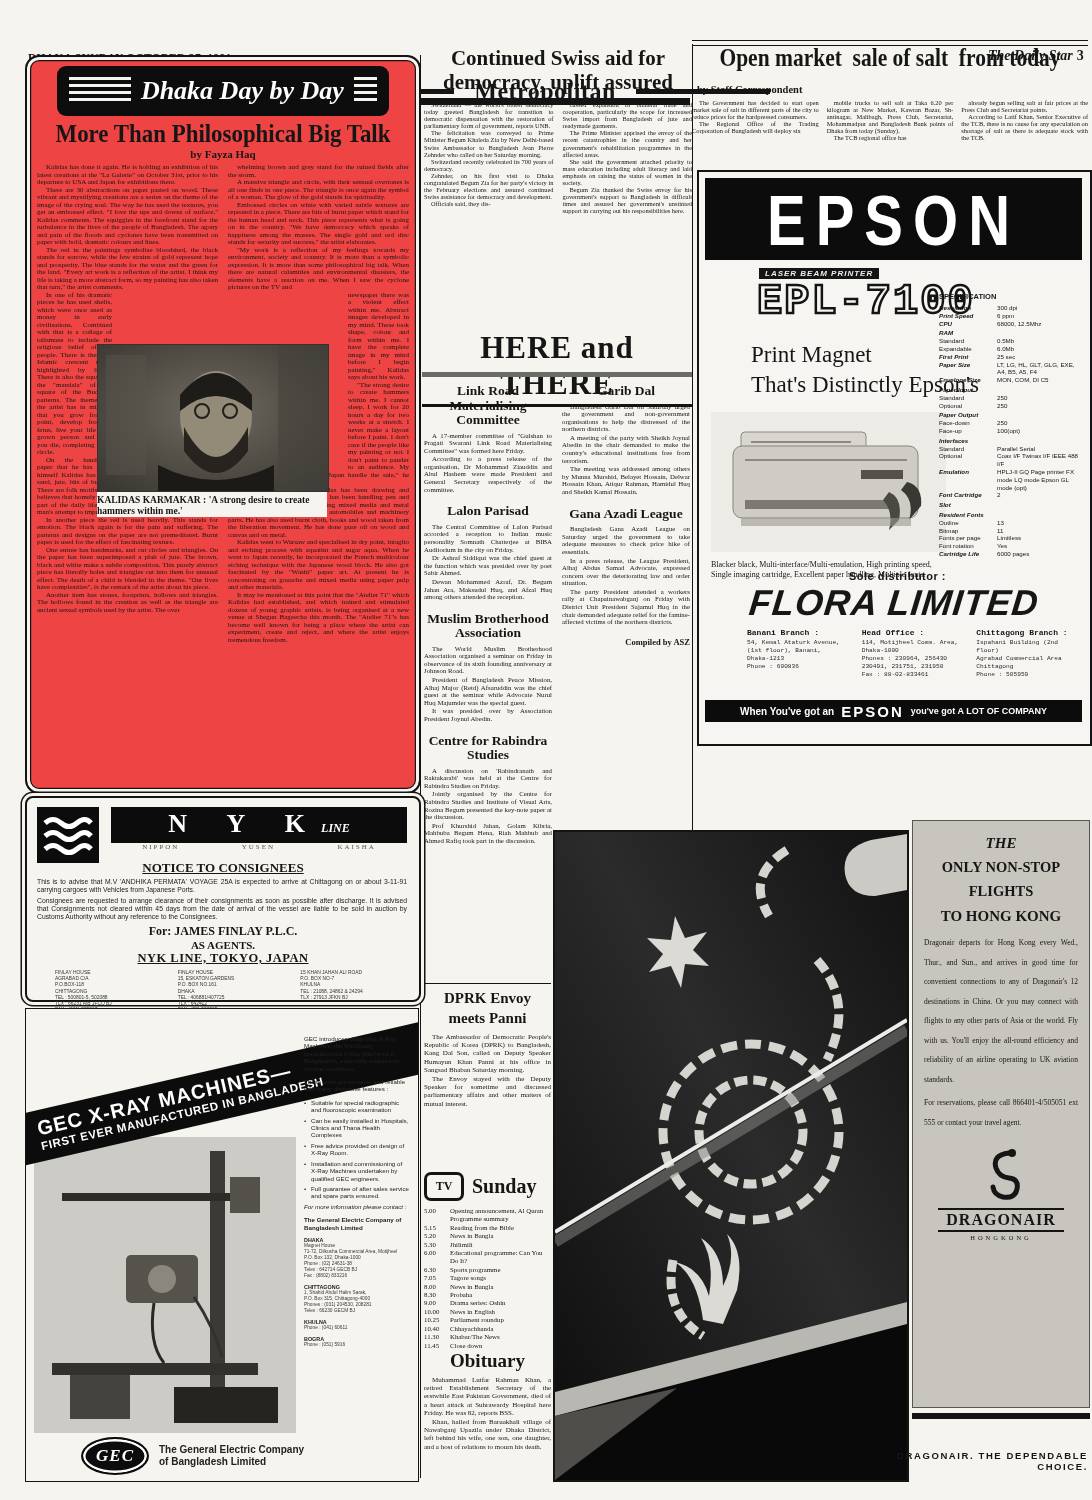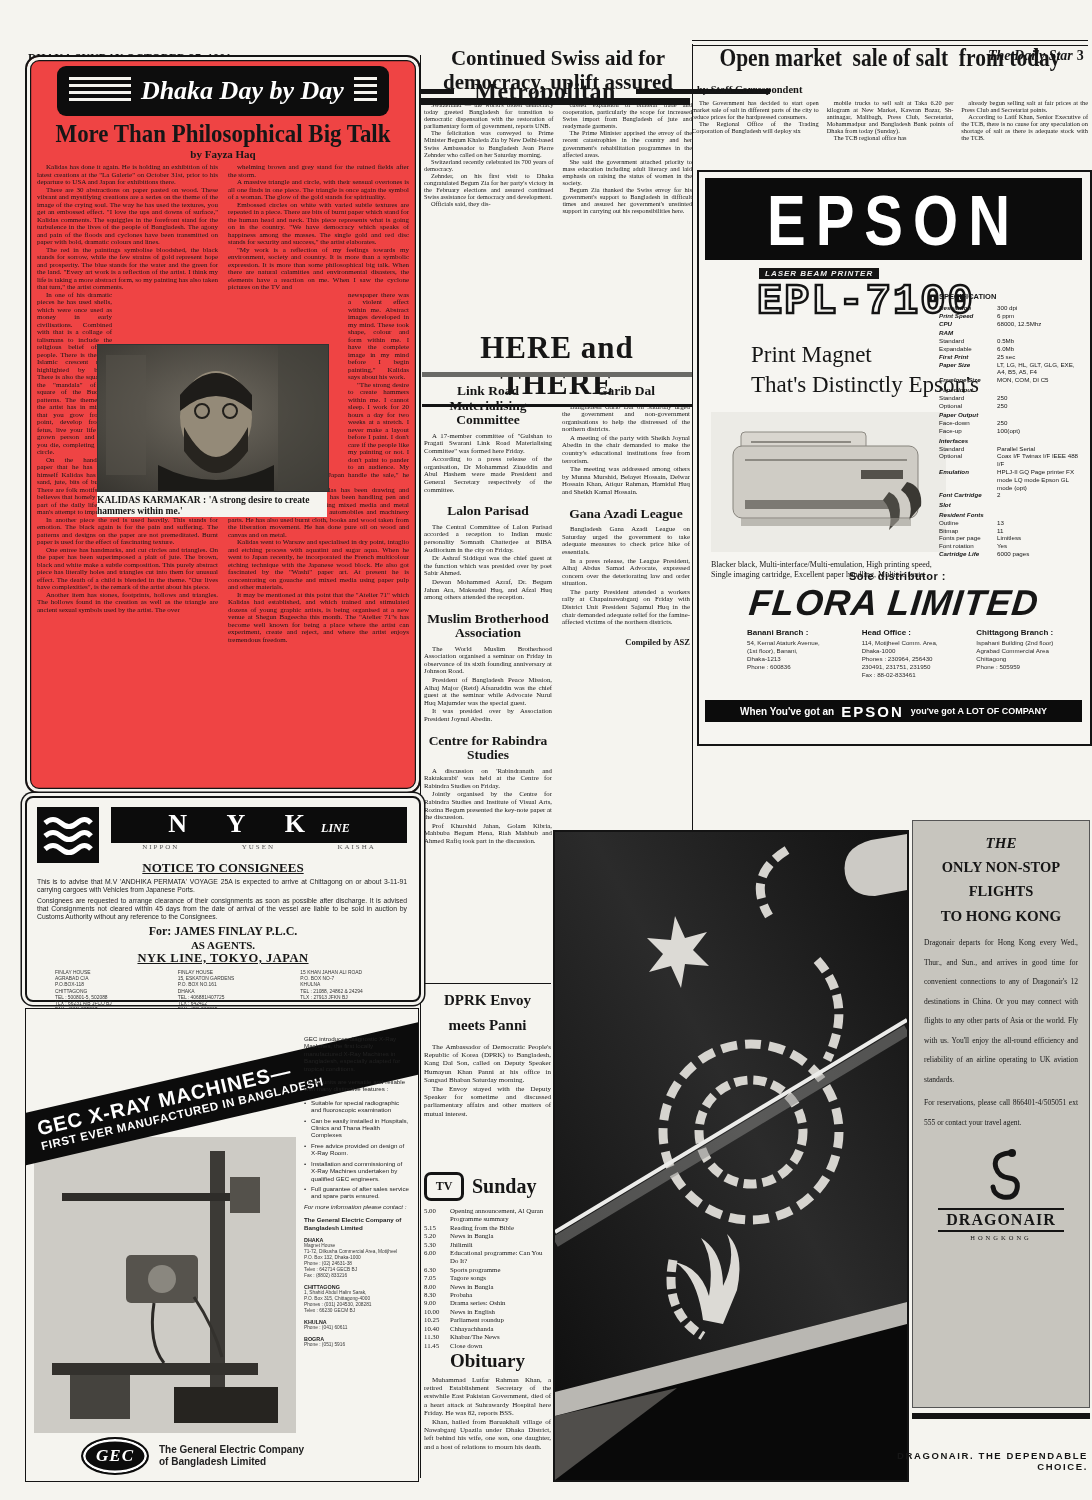--- a/index.html
+++ b/index.html
@@ -68,21 +68,21 @@
   .ep-feat{position:absolute;left:12px;top:388px;width:238px;font-size:8px;line-height:10px;}
   .ep-spec{position:absolute;left:240px;top:112px;width:146px;font-family:"Liberation Sans",sans-serif;}
   .ep-spec h5{margin:8px 0 3px;font-size:7.5px;font-weight:bold;}
   .spec-row{display:flex;font-size:6.2px;line-height:7.8px;}
   .spec-row .f-k{width:58px;flex-shrink:0;}
   .spec-row .f-v{flex:1;}
   .spec-row.bk .f-k,.spec-row.grp .f-k{font-weight:bold;font-style:italic;}
   .spec-row.grp{margin-top:2px;}
   .ep-sole{position:absolute;left:150px;top:398px;font-family:"Liberation Sans",sans-serif;font-weight:bold;font-size:11px;letter-spacing:.5px;}
   .ep-flora{position:absolute;left:30px;top:410px;width:330px;text-align:center;font-family:"Liberation Sans",sans-serif;font-weight:bold;font-style:italic;font-size:36px;letter-spacing:1px;transform:skewX(-6deg);}
-  .ep-addr{position:absolute;left:48px;top:456px;width:330px;display:flex;gap:14px;font-family:Liberation Sans, sans-serif;}
+  .ep-addr{position:absolute;left:48px;top:456px;width:330px;display:flex;gap:14px;font-family:Liberation Mono, monospace;}
   .ep-addr .branch{flex:1;}
   .ep-addr h6{margin:0 0 2px;font-size:8px;font-weight:bold;}
   .ep-addr div div{font-size:6.2px;line-height:8px;color:#2b2b2b;}
   .ep-bar{position:absolute;left:6px;top:528px;width:377px;height:22px;background:#0c0c0c;color:#fff;display:flex;align-items:center;justify-content:center;gap:7px;font-family:"Liberation Sans",sans-serif;}
   .ep-bar .b1{font-size:10px;font-weight:bold;}
   .ep-bar .b2{font-size:15px;font-weight:bold;letter-spacing:2px;}
   .ep-bar .b3{font-size:9px;font-weight:bold;}
   
   .nyk-box{left:25px;top:796px;width:392px;height:202px;border:2px solid #141414;border-radius:8px;
            box-shadow:0 0 0 3px #f5f4ef,0 0 0 4.5px #141414;background:#f5f4ef;}
@@ -112,21 +112,21 @@
   .gec-contact{font-style:italic;margin-bottom:5px;}
   .gec-company{font-weight:bold;margin-bottom:6px;}
   .gec-office{margin-bottom:5px;}
   .gec-office div{font-size:4.8px;line-height:6px;color:#3a3a3a;}
   .gec-office div:first-child{font-size:5.4px;font-weight:bold;color:#222;}
   .gec-foot{position:absolute;left:55px;top:428px;display:flex;align-items:center;gap:10px;}
   .gec-logo{width:64px;height:34px;background:#0c0c0c;border-radius:50%;border:2px solid #0c0c0c;box-shadow:inset 0 0 0 2.5px #fff;color:#fff;display:flex;align-items:center;justify-content:center;font-style:italic;font-weight:bold;font-size:17px;letter-spacing:1px;}
   .gec-foot .name{font-family:"Liberation Sans",sans-serif;font-weight:bold;font-size:10px;line-height:12px;color:#222;}
   
   .dprk{left:424px;top:988px;width:127px;}
-  .dprk h3{margin:0 0 5px;text-align:center;font-size:15px;line-height:25px;font-weight:bold;}
+  .dprk h3{margin:0 0 5px;text-align:center;font-size:15px;line-height:20px;font-weight:bold;}
   .tv{left:424px;top:1172px;width:127px;}
   .tv-head{display:flex;align-items:center;gap:8px;margin-bottom:6px;}
   .tv-icon{width:34px;height:23px;border:3px solid #141414;border-radius:7px;display:flex;align-items:center;justify-content:center;font-weight:bold;font-size:12px;}
   .tv-day{font-size:20px;font-weight:bold;}
   .tv-row{display:flex;font-size:6.8px;line-height:8.4px;}
   .tv-row .f-t{width:26px;flex-shrink:0;}
   .tv-row .f-p{flex:1;}
   .obit{left:424px;top:1350px;width:127px;}
   .obit h3{margin:0 0 4px;text-align:center;font-size:19px;font-weight:bold;}
   

